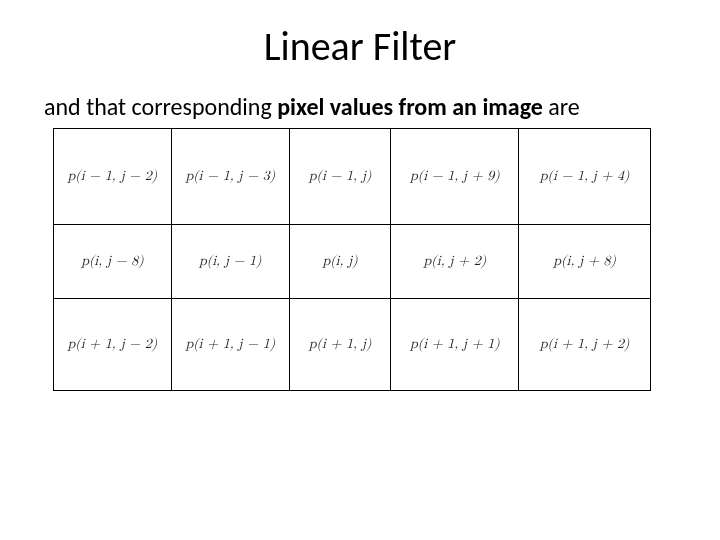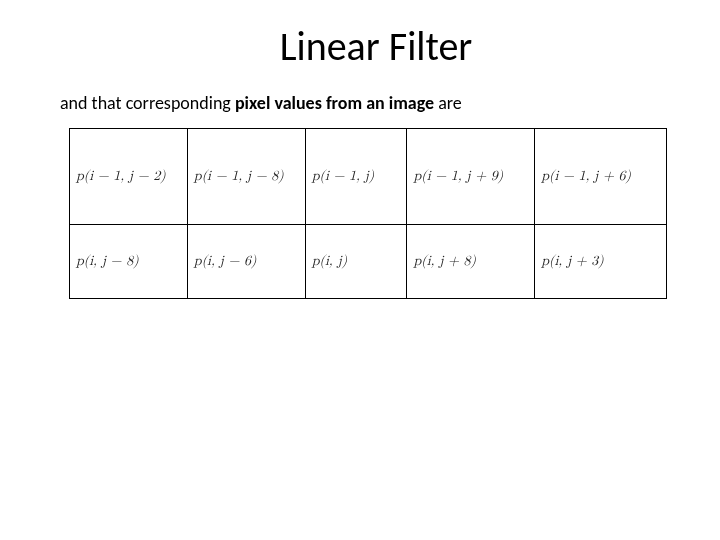--- a/index.html
+++ b/index.html
@@ -1,23 +1,23 @@
 <!DOCTYPE html>
 <html><head>
 <meta charset="utf-8">
 <style>
   * { margin: 0; padding: 0; box-sizing: border-box; }
   html, body { width: 720px; height: 540px; background: #fff; font-family: Calibri, "Segoe UI", Arial, sans-serif; color: #000; }
-  .slide { width: 600px; height: 540px; position: relative; margin-left: 16px; }
+  .slide { width: 600px; height: 540px; position: relative; }
   .title { position: absolute; top: 22px; left: 0; width: 720px; text-align: center; font-size: 40px; font-weight: 400; }
-  .intro { position: absolute; top: 92px; left: 44px; font-size: 18px; }
+  .intro { position: absolute; top: 92px; left: 44px; font-size: 24px; }
   .intro .bold { font-weight: 700; }
   .grid-wrap { position: absolute; top: 128px; left: 53px; width: 598px; }
   table.pix { border-collapse: collapse; width: 598px; }
-  table.pix td { border: 1px solid #000; text-align: left; vertical-align: middle; font-family: "Latin Modern Math", "Cambria Math", Georgia, serif; font-style: italic; font-size: 14px; color: #222; padding: 0 6px; }
+  table.pix td { border: 1px solid #000; text-align: center; vertical-align: middle; font-family: "Latin Modern Math", "Cambria Math", Georgia, serif; font-style: italic; font-size: 14px; color: #222; padding: 0 6px; }
   
   tr.r0 td { height: 96px; }
   tr.r1 td { height: 74px; }
   tr.r2 td { height: 92px; }
   
   col.c0 { width: 118px; }
   col.c1 { width: 118px; }
   col.c2 { width: 102px; }
   col.c3 { width: 128px; }
   col.c4 { width: 132px; }
@@ -38,28 +38,35 @@
       <colgroup>
         <col class="c0">
           <col class="c1">
           <col class="c2">
           <col class="c3">
           <col class="c4">
       </colgroup>
       <tbody>
           <tr class="r0">
         <td><span class="cell-inner">p(i − 1, j − 2)</span></td>
-        <td><span class="cell-inner">p(i − 1, j − 8)</span></td>
+        <td><span class="cell-inner">p(i − 1, j − 3)</span></td>
         <td><span class="cell-inner">p(i − 1, j)</span></td>
         <td><span class="cell-inner">p(i − 1, j + 9)</span></td>
-        <td><span class="cell-inner">p(i − 1, j + 6)</span></td>
+        <td><span class="cell-inner">p(i − 1, j + 4)</span></td>
       </tr>
       <tr class="r1">
         <td><span class="cell-inner">p(i, j − 8)</span></td>
-        <td><span class="cell-inner">p(i, j − 6)</span></td>
+        <td><span class="cell-inner">p(i, j − 1)</span></td>
         <td><span class="cell-inner">p(i, j)</span></td>
+        <td><span class="cell-inner">p(i, j + 2)</span></td>
         <td><span class="cell-inner">p(i, j + 8)</span></td>
-        <td><span class="cell-inner">p(i, j + 3)</span></td>
+      </tr>
+      <tr class="r2">
+        <td><span class="cell-inner">p(i + 1, j − 2)</span></td>
+        <td><span class="cell-inner">p(i + 1, j − 1)</span></td>
+        <td><span class="cell-inner">p(i + 1, j)</span></td>
+        <td><span class="cell-inner">p(i + 1, j + 1)</span></td>
+        <td><span class="cell-inner">p(i + 1, j + 2)</span></td>
       </tr>
     </tbody>
       </table>
   </div>
 </div>
 
 </body></html>

